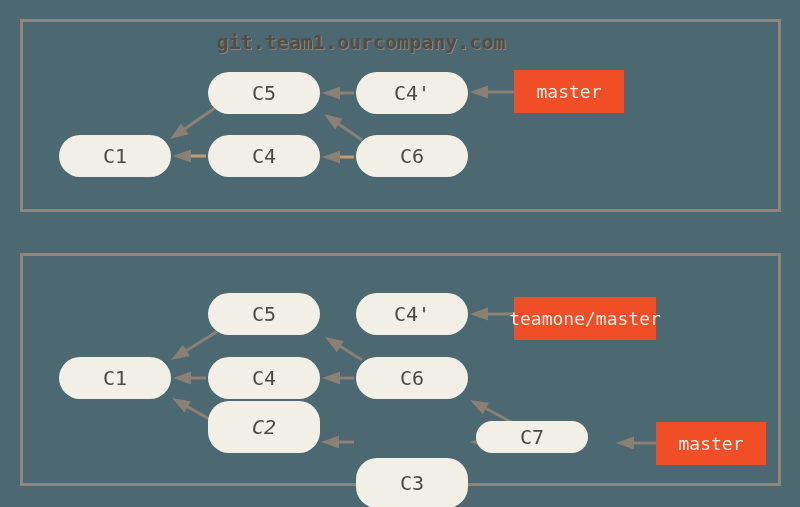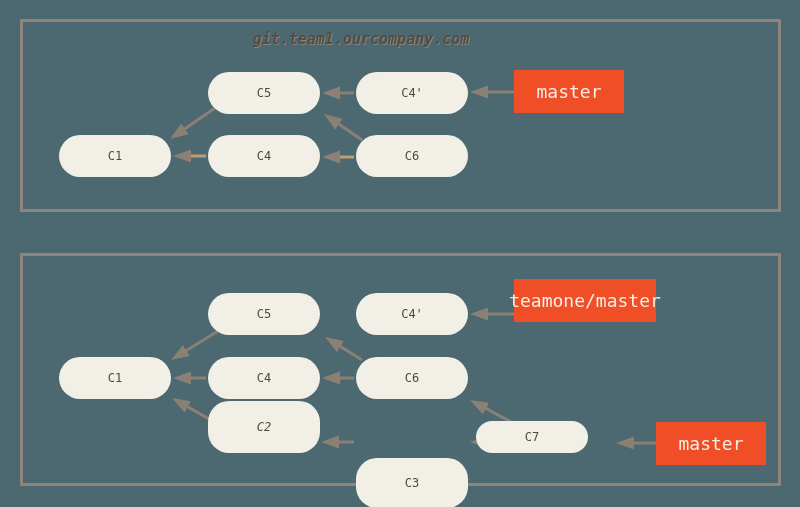--- a/index.html
+++ b/index.html
@@ -21,27 +21,26 @@
     position: absolute;
     border: 3px solid var(--panel-border, #8e867b);
     box-sizing: border-box;
     background: transparent;
   }
   .panel-top    { left: 20px; top: 19px;  width: 761px; height: 193px; }
   .panel-bottom { left: 20px; top: 253px; width: 761px; height: 233px; }
   .diagram-title {
     position: absolute;
     transform: translateX(-50%);
-    font-size: 15px;
+    font-size: 20px;
     font-weight: bold;
     white-space: nowrap;
     color: var(--title-text, #524d45);
     text-shadow: 1px 1px 0 var(--title-shadow, #8a8377);
     letter-spacing: 0;
-    font-style: italic;
   }
   .title-remote { left: 361px; top: 30px; }
   .title-local  { left: 359px; top: 263px; }
   #edges-layer {
     position: absolute;
     left: 0; top: 0;
     width: 800px;
     height: 507px;
   }
   .node {
@@ -49,21 +48,21 @@
     display: flex;
     align-items: center;
     justify-content: center;
     box-sizing: border-box;
     white-space: nowrap;
   }
   .node.commit {
     background: var(--node-fill, #f2efe7);
     border-radius: 21px;
     color: var(--node-text, #4d4943);
-    font-size: 12px;
+    font-size: 20px;
   }
   .node.branch {
     background: var(--branch-fill, #f04e26);
     color: var(--branch-text, #f3eee6);
     font-size: 18px;
   }
 </style>
 </head>
 <body>
 
@@ -142,21 +141,21 @@
 
   <div id="nodes-layer">
       <div class="node commit" style="left: 208px; top: 72px; width: 112px; height: 42px;">C5</div>
       <div class="node commit" style="left: 356px; top: 72px; width: 112px; height: 42px;">C4'</div>
       <div class="node commit" style="left: 59px; top: 135px; width: 112px; height: 42px;">C1</div>
       <div class="node commit" style="left: 208px; top: 135px; width: 112px; height: 42px;">C4</div>
       <div class="node commit" style="left: 356px; top: 135px; width: 112px; height: 42px;">C6</div>
       <div class="node branch" style="left: 514px; top: 70px; width: 110px; height: 43px;">master</div>
       <div class="node commit" style="left: 208px; top: 293px; width: 112px; height: 42px;">C5</div>
       <div class="node commit" style="left: 356px; top: 293px; width: 112px; height: 42px;">C4'</div>
-      <div class="node branch" style="left: 514px; top: 279px; width: 142px; height: 43px;">teamone/master</div>
+      <div class="node branch" style="left: 514px; top: 297px; width: 142px; height: 43px;">teamone/master</div>
       <div class="node commit" style="left: 59px; top: 357px; width: 112px; height: 42px;">C1</div>
       <div class="node commit" style="left: 208px; top: 357px; width: 112px; height: 42px;">C4</div>
       <div class="node commit" style="left: 356px; top: 357px; width: 112px; height: 42px;">C6</div>
       <div class="node commit" style="left: 208px; top: 401px; width: 112px; height: 52px; font-style: italic;">C2</div>
       <div class="node commit" style="left: 356px; top: 421px; width: 112px; height: 50px; margin-top: 37px;">C3</div>
       <div class="node commit" style="left: 476px; top: 421px; width: 112px; height: 32px;">C7</div>
       <div class="node branch" style="left: 656px; top: 422px; width: 110px; height: 43px;">master</div>
     </div>
 </div>
 

